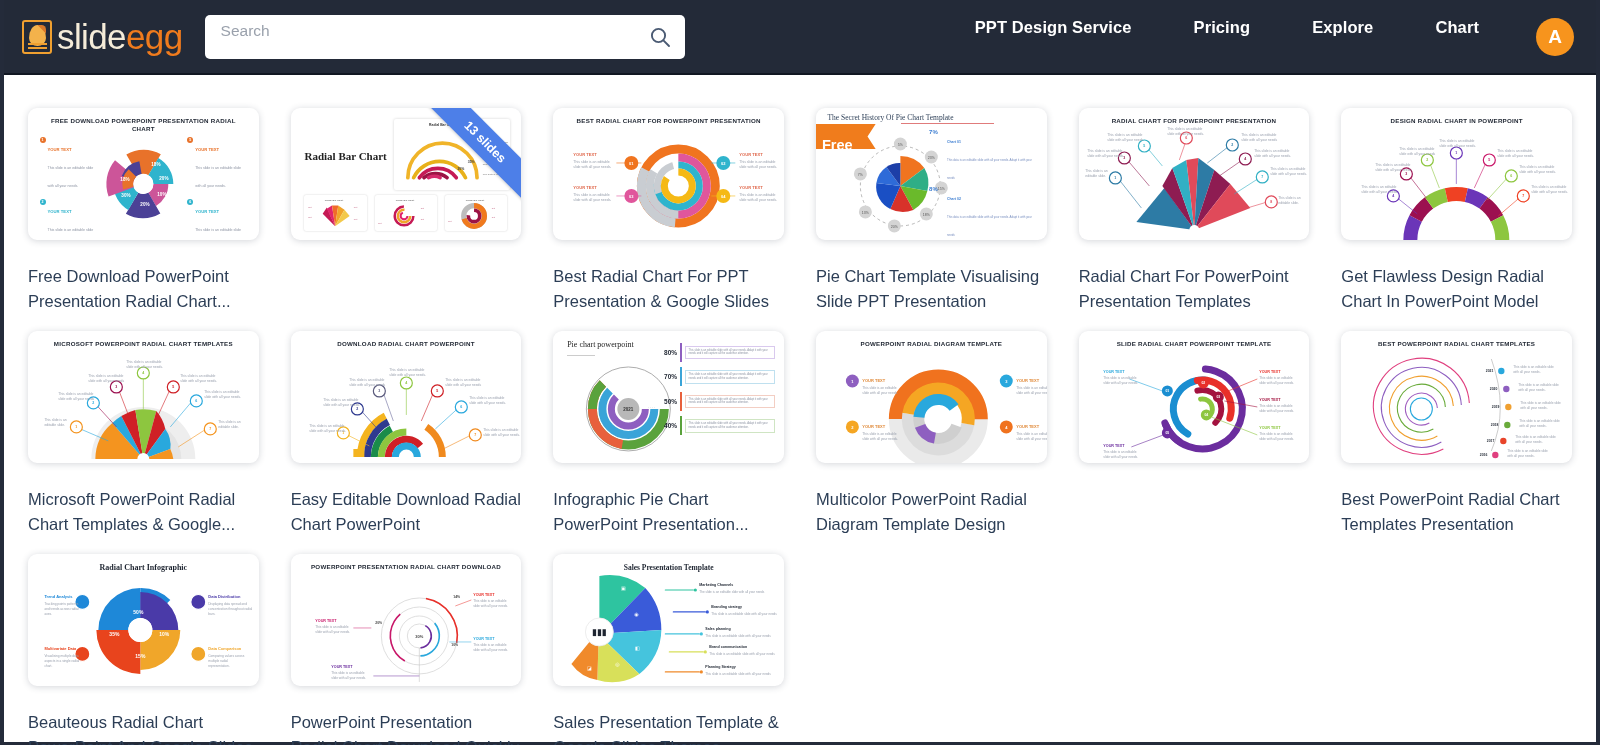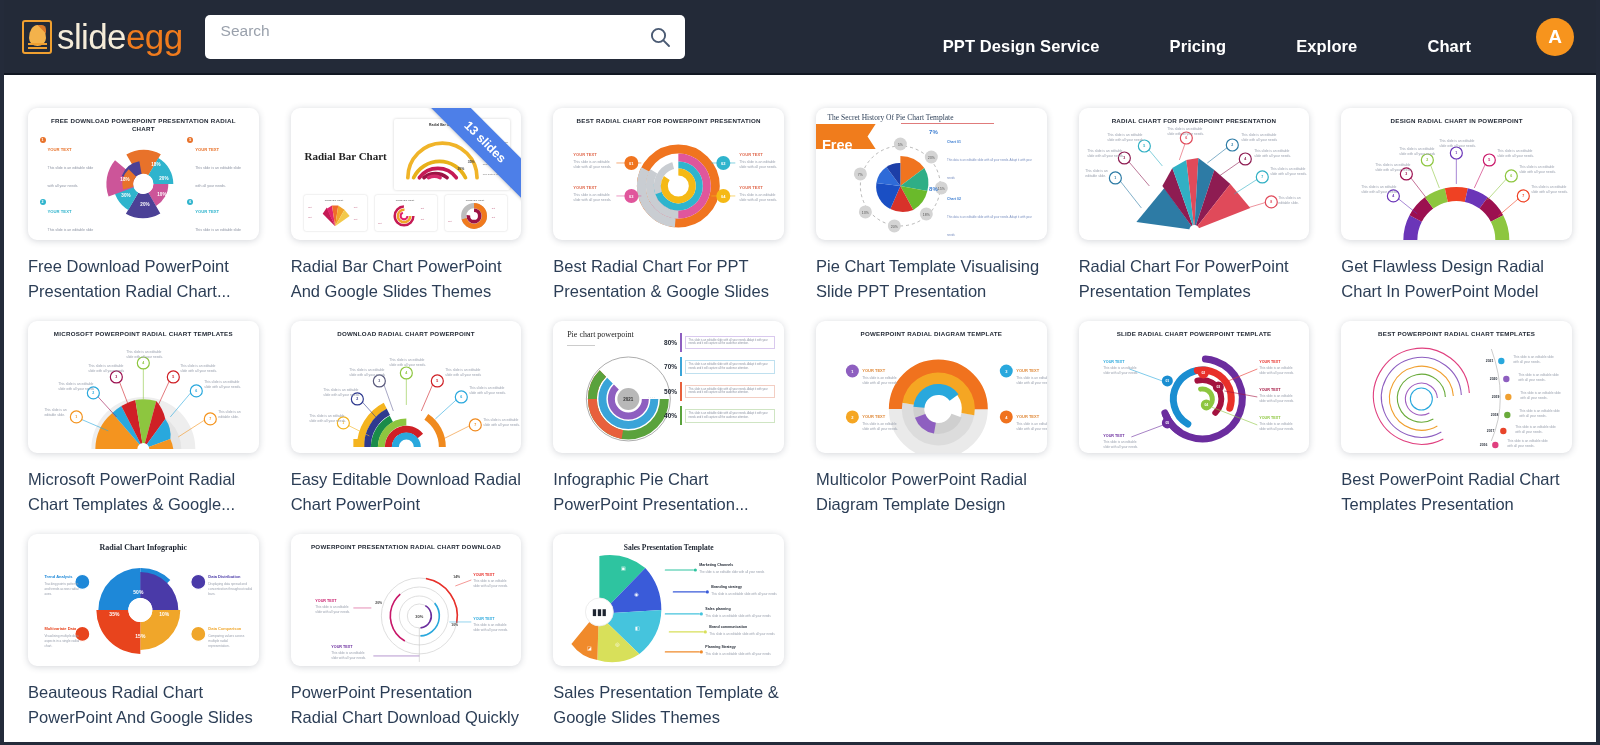--- a/index.html
+++ b/index.html
@@ -78,21 +78,21 @@
   .search-input::placeholder { color: #9aa1ac; }
   .search-btn {
     position: absolute; right: 10px; top: 50%; transform: translateY(-50%);
     width: 30px; height: 30px;
     background: none; border: none; cursor: pointer;
     display: flex; align-items: center; justify-content: center;
   }
 
   .nav {
     margin-left: auto;
-    display: flex; align-items: flex-end; gap: 16px;
+    display: flex; align-items: flex-start; gap: 8px;
   }
   .nav-item {
     color: #ffffff;
     font-size: 16.5px;
     font-weight: bold;
     padding: 0 27px;
     cursor: pointer;
     white-space: nowrap;
     letter-spacing: 0.1px;
   }
@@ -120,21 +120,21 @@
     margin-top: 15px;
   }
   .thumb {
     position: absolute; inset: 0;
     background: #ffffff;
     border-radius: 9px;
     box-shadow: 0 1px 7px rgba(40,50,70,0.20);
     overflow: hidden;
   }
   .card-title {
-    margin-top: 14px;
+    margin-top: 24px;
     font-size: 16.5px;
     line-height: 1.53;
     color: #2c3e56;
     font-family: "Liberation Sans", sans-serif;
     min-height: 52px;
   }
 
   
   .ribbon-slides {
     position: absolute; top: 0; right: 0;
@@ -354,21 +354,20 @@
                     <text x="3" y="26">Text</text>
                   </g>
               </svg>
             </div>
           </div>
           <div class="ribbon-slides">
             <div class="band">13 slides</div>
           </div>
         </div>
       </div>
-      <div class="card-title">Radial Bar Chart PowerPoint And Google Slides Themes</div>
     </div>
 
     <div class="card">
       <div class="thumb-shell">
         <div class="thumb">
           <div class="t-title">BEST RADIAL CHART FOR POWERPOINT PRESENTATION</div>
           <svg class="chart" viewBox="0 0 230 132" style="left:0;top:0;width:100%;height:100%">
             <g transform="translate(125,78)" fill="none">
               <circle r="37" stroke="#f0741f" stroke-width="9"></circle>
               <circle r="37" stroke="#c9cdd2" stroke-width="9" stroke-dasharray="72 160" transform="rotate(95)"></circle>

